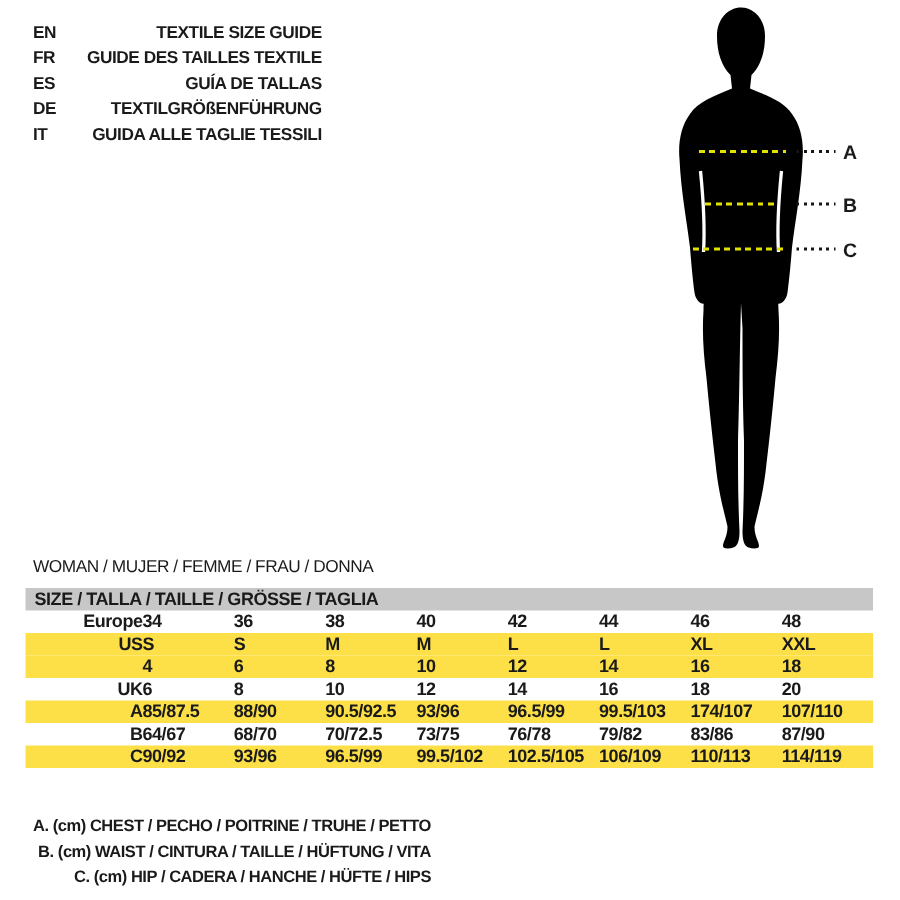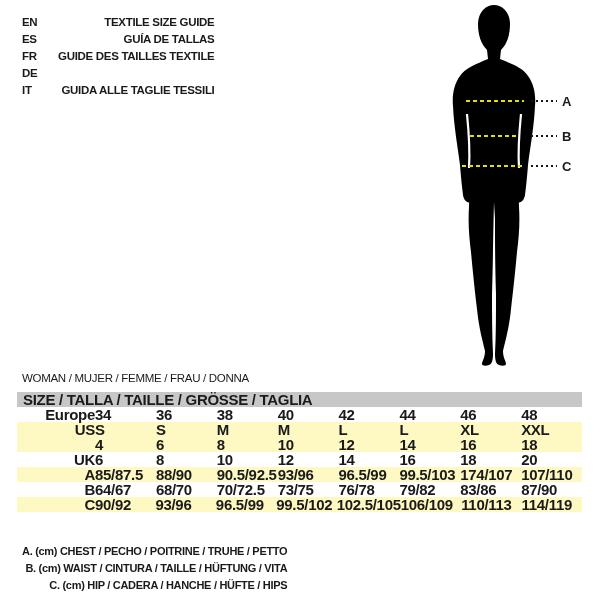--- a/index.html
+++ b/index.html
@@ -16,48 +16,49 @@
   
   .figure-wrap{position:absolute;left:414px;top:4px;width:160px;height:362px;}
   .measure-yellow{position:absolute;height:2px;
     background:repeating-linear-gradient(90deg,#e2e200 0 4px,transparent 4px 7px);}
   .measure-dots{position:absolute;height:2px;
     background:repeating-linear-gradient(90deg,#161616 0 2px,transparent 2px 5px);}
   .measure-label{position:absolute;font-size:13px;font-weight:700;letter-spacing:-0.2px;}
   
   .section-title{position:absolute;left:22px;top:372px;font-size:11.5px;font-weight:400;letter-spacing:-0.3px;}
   
-  .size-table{position:absolute;left:17px;top:392px;width:565px;font-size:15px;font-weight:700;letter-spacing:-0.3px;}
+  .size-table{position:absolute;left:17px;top:392px;width:565px;font-size:12px;font-weight:700;letter-spacing:-0.3px;}
   .t-header{height:15px;line-height:15px;background:#c7c7c7;padding-left:6px;}
   .t-row{display:grid;grid-template-columns:78px repeat(8,1fr);height:15px;line-height:15px;}
-  .t-row.shaded{background:#fef9c3;}
+  .t-row.shaded{background:#fde047;}
   .t-label{padding-left:6px;text-align:right;}
   .t-cell{}
   
   .legend-block{position:absolute;left:22px;top:543px;text-align:right;}
   .legend-line{height:17px;line-height:17px;font-size:11px;font-weight:700;letter-spacing:-0.3px;}
 </style>
 </head>
 <body>
 
 <div class="lang-block">
   <div class="lang-row">
     <span class="lang-code">EN</span>
     <span class="lang-name">TEXTILE SIZE GUIDE</span>
   </div>
   <div class="lang-row">
+    <span class="lang-code">FR</span>
+    <span class="lang-name">GUIDE DES TAILLES TEXTILE</span>
+  </div>
+  <div class="lang-row">
     <span class="lang-code">ES</span>
     <span class="lang-name">GUÍA DE TALLAS</span>
   </div>
   <div class="lang-row">
-    <span class="lang-code">FR</span>
-    <span class="lang-name">GUIDE DES TAILLES TEXTILE</span>
-  </div>
-  <div class="lang-row">
     <span class="lang-code">DE</span>
+    <span class="lang-name">TEXTILGRÖßENFÜHRUNG</span>
   </div>
   <div class="lang-row">
     <span class="lang-code">IT</span>
     <span class="lang-name">GUIDA ALLE TAGLIE TESSILI</span>
   </div>
 </div>
 
 <div class="figure-wrap">
   <svg width="160" height="362" viewBox="0 0 160 362" xmlns="http://www.w3.org/2000/svg">
     <path fill="#000000" d="

